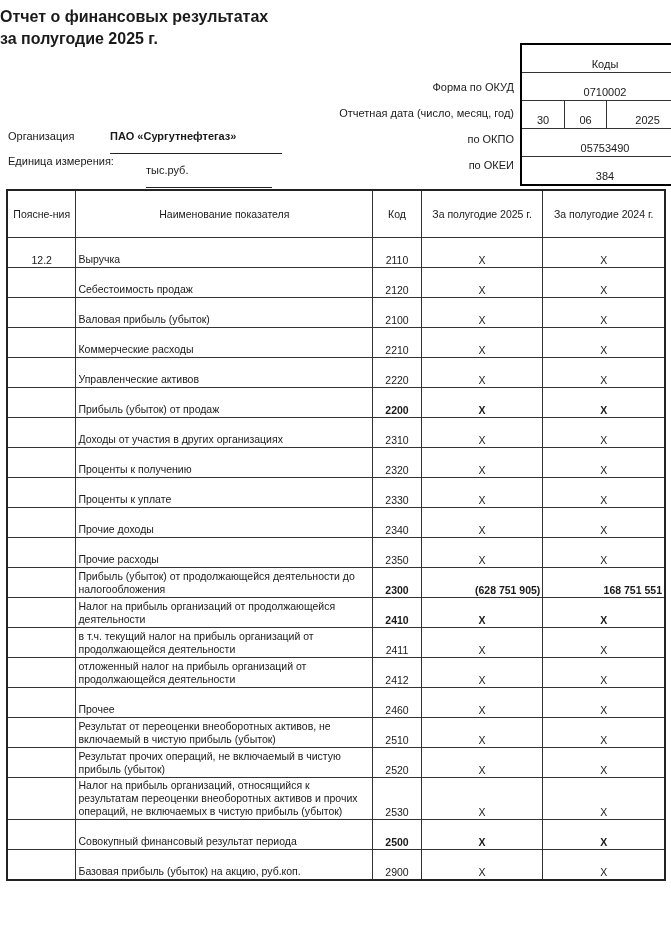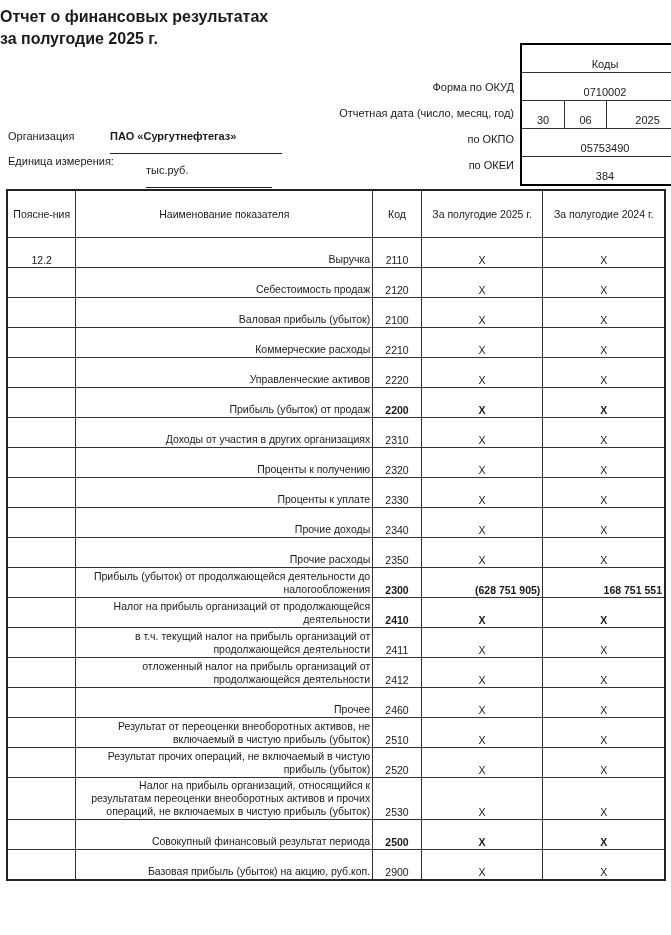--- a/index.html
+++ b/index.html
@@ -8,21 +8,21 @@
   #t1 { top:8px; } #t2 { top:30px; }
   .lbl { position:absolute; font-size:11px; text-align:right; }
   .codes { position:absolute; left:520px; top:43px; width:170px; border:2px solid #000000; border-collapse:collapse; }
   .codes td { border:1px solid #333; font-size:11px; text-align:center; height:25px; padding:0; vertical-align:bottom; padding-bottom:2px; }
   .org-lbl { position:absolute; left:8px; font-size:11px; }
   .org-val { position:absolute; font-size:11px; border-bottom:1px solid #222; padding-bottom:11px; }
   table.main { position:absolute; left:6px; top:189px; width:660px; border-collapse:collapse; border:2px solid #222; }
   table.main td, table.main th { border:1px solid #333; font-size:10.5px; padding:1px 2px; vertical-align:bottom; }
   table.main th { font-weight:normal; text-align:center; vertical-align:middle; height:44px; }
   td.c-note { width:64px; text-align:center; }
-  td.c-name { width:296px; text-align:right; line-height:13px; }
+  td.c-name { width:296px; text-align:left; line-height:13px; }
   td.c-code { width:44px; text-align:center; }
   td.c-v1 { width:118px; text-align:center; }
   td.c-v2 { width:118px; text-align:center; }
   tr.bold td.c-code, tr.bold td.c-v1, tr.bold td.c-v2 { font-weight:bold; }
   td.num1 { text-align:right; padding-right:6px; font-weight:bold; }
   td.num2 { text-align:right; padding-right:1px; font-weight:bold; }
   table.main tr { height:30px;margin-left:12px; }
 </style>
 </head>
 <body>

